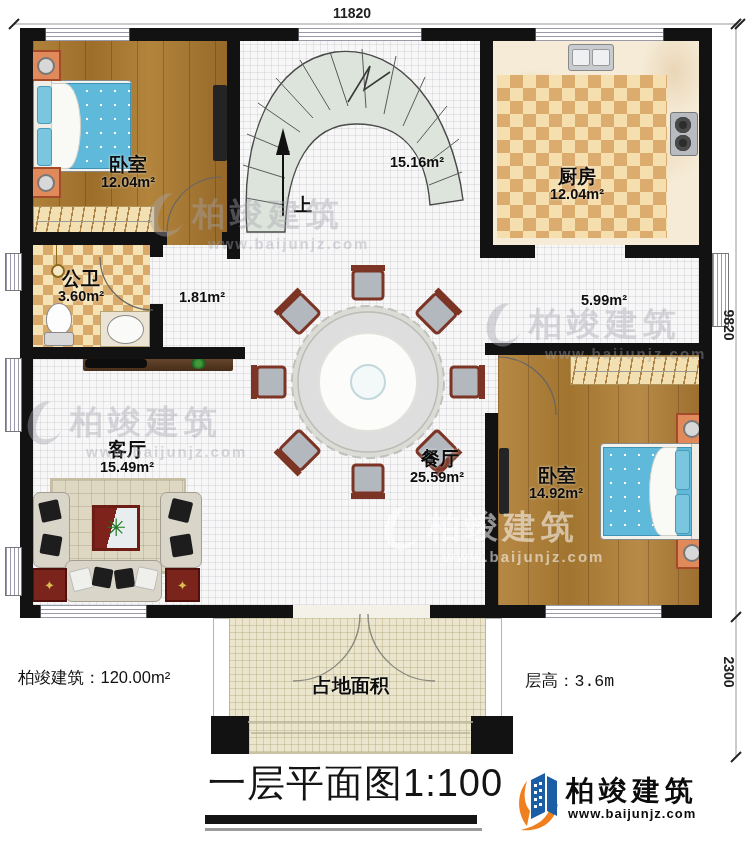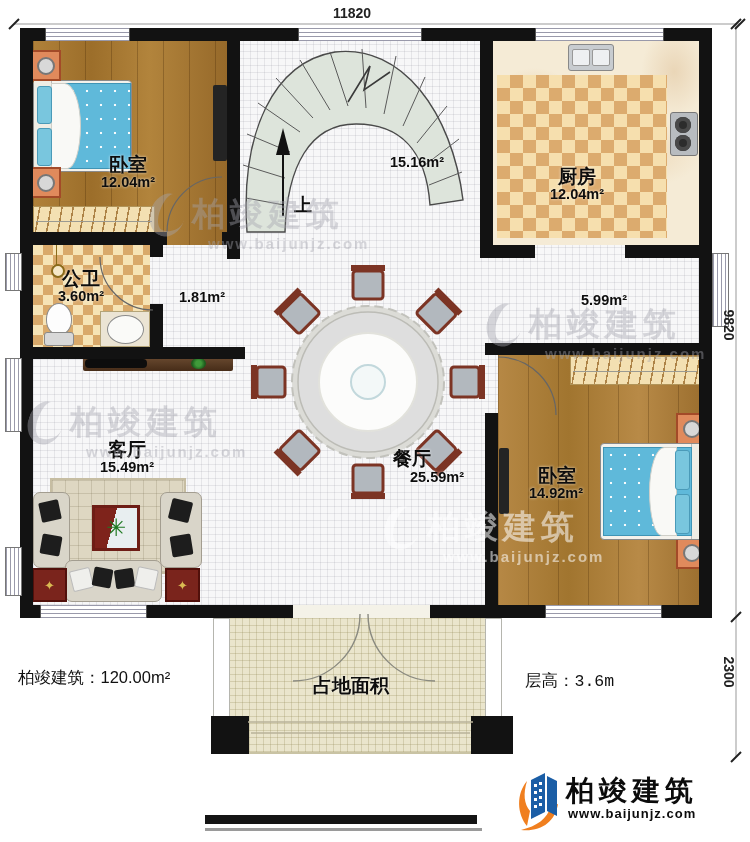--- a/index.html
+++ b/index.html
@@ -292,21 +292,21 @@
   </svg>
 
   <div class="rname" style="left:128px;top:165px;">卧室</div>
   <div class="rarea" style="left:128px;top:182px;">12.04m²</div>
   <div class="rname" style="left:577px;top:177px;">厨房</div>
   <div class="rarea" style="left:577px;top:194px;">12.04m²</div>
   <div class="rname" style="left:81px;top:279px;">公卫</div>
   <div class="rarea" style="left:81px;top:296px;">3.60m²</div>
   <div class="rname" style="left:127px;top:450px;">客厅</div>
   <div class="rarea" style="left:127px;top:467px;">15.49m²</div>
-  <div class="rname" style="left:412px;top:459px;text-align:right;">餐厅</div>
+  <div class="rname" style="left:440px;top:459px;text-align:right;">餐厅</div>
   <div class="rarea" style="left:437px;top:477px;">25.59m²</div>
   <div class="rname" style="left:557px;top:476px;">卧室</div>
   <div class="rarea" style="left:556px;top:493px;">14.92m²</div>
   <div class="rname" style="left:351px;top:686px;">占地面积</div>
   <div class="rarea" style="left:417px;top:162px;">15.16m²</div>
   <div class="rarea" style="left:202px;top:297px;">1.81m²</div>
   <div class="rarea" style="left:604px;top:300px;">5.99m²</div>
   <div class="rname" style="left:303px;top:205px;font-size:18px;">上</div>
 
   <div class="dim" style="left:352px;top:13px;">11820</div>
@@ -342,20 +342,23 @@
     <div class="wm-url">www.baijunjz.com</div>
   </div>
 
   <div class="stat" style="left:18px;top:667px;">
     <span>柏竣建筑：</span><span>120.00m²</span>
   </div>
   <div class="stat" style="left:525px;top:670px;font-family:Liberation Mono, monospace;">
     <span>层高：</span><span>3.6m</span>
   </div>
 
+  <div class="title-text" style="left:208px;top:758px;">
+    <span>一层平面图</span><span>1:100</span>
+  </div>
   <div class="abs" style="left:205px;top:815px;width:272px;height:9px;background:#141414;"></div>
   <div class="abs" style="left:205px;top:828px;width:277px;height:3px;background:#9a9a9a;"></div>
 
   <svg class="abs" style="left:513px;top:768px;" width="50" height="64" viewBox="0 0 50 64">
     <path d="M14,58 C4,46 3,26 14,13 C10,26 11,36 17,43 Z" fill="#f07f1f"></path>
     <path d="M8,62 C28,64 42,54 45,36 L38,38 C34,51 24,58 8,62 Z" fill="#f07f1f"></path>
     <polygon points="18,12 32,5 32,44 18,51" fill="#1b5ea6"></polygon>
     <polygon points="34,8 44,13 44,48 34,43" fill="#1b5ea6"></polygon>
     <g fill="#fff">
       <rect x="21" y="16" width="3" height="3"></rect>

